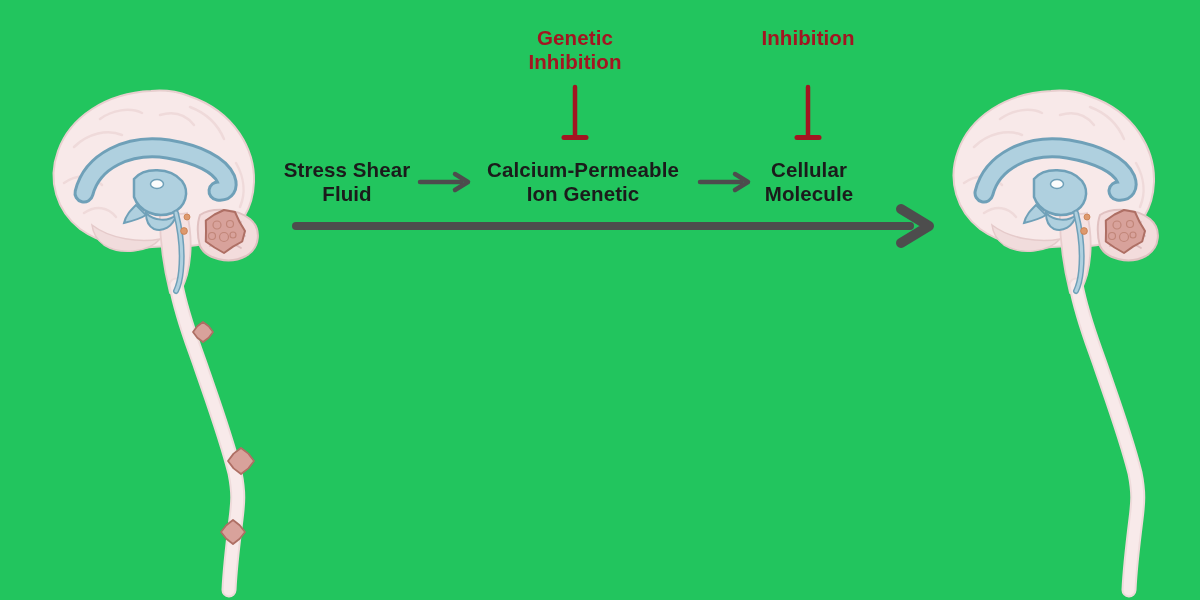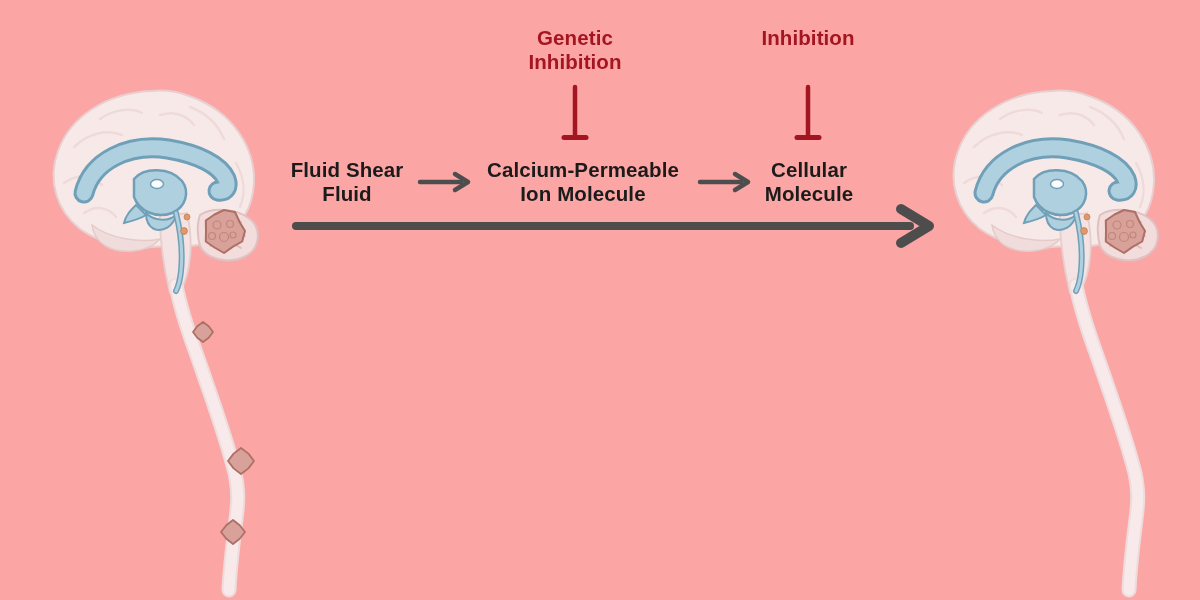--- a/index.html
+++ b/index.html
@@ -1,19 +1,19 @@
 <!DOCTYPE html>
 <html><head>
 <meta charset="utf-8">
 <style>
   html,body{margin:0;padding:0;background:#ffffff;}
   .canvas{
     position:relative;
     width:1200px;height:600px;
-    background:#fca5a5;
+    background:#22c55e;
     overflow:hidden;
     font-family:"Liberation Sans", sans-serif;
   }
   .bg-art{position:absolute;left:0;top:0;width:1200px;height:600px;}
   .label{
     position:absolute;
     text-align:center;
     font-weight:700;
     font-size:20.5px;
     line-height:24px;
@@ -129,27 +129,27 @@
   <div class="label inhibitor-label" style="left:505px;top:26px;width:140px;">
     <span>Genetic</span>
     <span>Inhibition</span>
   </div>
 
   <div class="label inhibitor-label" style="left:723px;top:26px;width:170px;">
     <span>Inhibition</span>
   </div>
 
   <div class="label step-label" style="left:277px;top:158px;width:140px;">
-    <span>Fluid Shear</span>
+    <span>Stress Shear</span>
     <span>Fluid</span>
   </div>
 
   <div class="label step-label" style="left:473px;top:158px;width:220px;">
     <span>Calcium-Permeable</span>
-    <span>Ion Molecule</span>
+    <span>Ion Genetic</span>
   </div>
 
   <div class="label step-label" style="left:749px;top:158px;width:120px;">
     <span>Cellular</span>
     <span>Molecule</span>
   </div>
 
 </div>
 
 </body></html>

